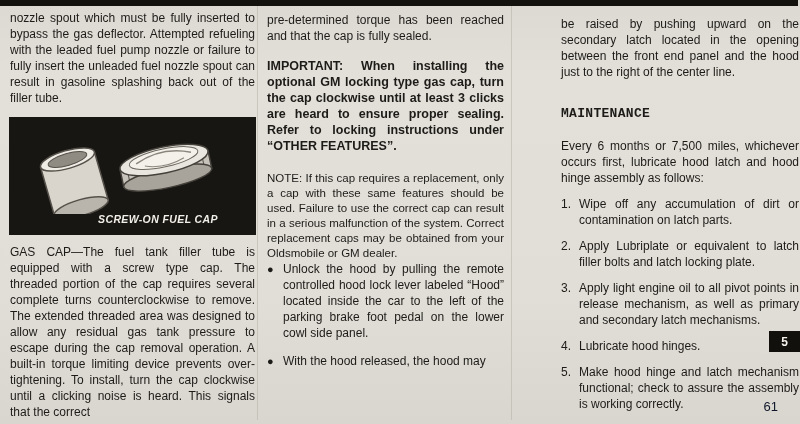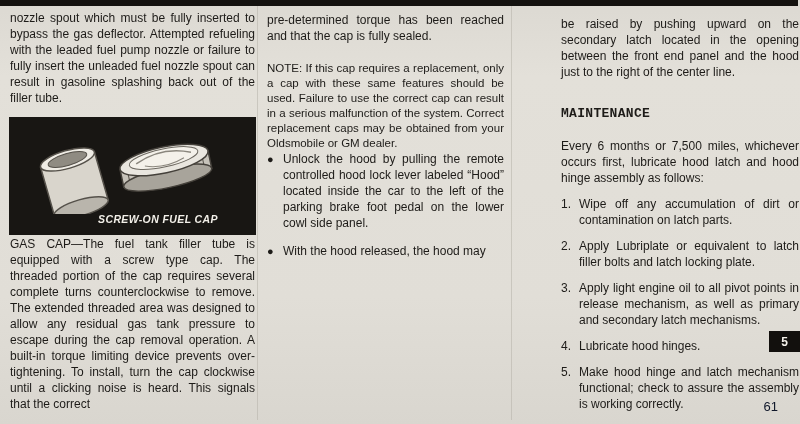--- a/index.html
+++ b/index.html
@@ -40,21 +40,21 @@
   .bullet-item { display:flex; margin-bottom:12px; }
   .bullet-item .marker { width:16px; flex:0 0 16px; font-size:11px; line-height:16px; }
   .bullet-item .btext { flex:1; text-align:justify; }
 
   .num-item { display:flex; margin-bottom:10px; }
   .num-item .num { width:18px; flex:0 0 18px; }
   .num-item .ntext { flex:1; text-align:justify; }
 
   
   .figure-box {
-    margin:12px 0 2px 0;
+    margin:12px 0 10px 0;
     width:245px; height:116px;
     background:#181613;
     position:relative;
     box-shadow:0 0 0 1px #181613;
   }
   .figure-caption {
     position:absolute; left:88px; bottom:7px;
     color:#f2efe8; font-weight:bold; font-size:10.5px; letter-spacing:.4px;
     font-style:italic;
   }
@@ -110,20 +110,21 @@
   </div>
 
   <div class="para">
     <span class="bold-lead">GAS CAP</span><span>—The fuel tank filler tube is equipped with a screw type cap. The threaded portion of the cap requires several complete turns counterclockwise to remove. The extended threaded area was designed to allow any residual gas tank pressure to escape during the cap removal operation. A built-in torque limiting device prevents over-tightening. To install, turn the cap clockwise until a clicking noise is heard. This signals that the correct</span>
   </div>
 </div>
 
 <div class="col" id="col2">
   <div class="para">pre-determined torque has been reached and that the cap is fully sealed.</div>
 
+  <div class="important-block">IMPORTANT: When installing the optional GM locking type gas cap, turn the cap clockwise until at least 3 clicks are heard to ensure proper sealing. Refer to locking instructions under “OTHER FEATURES”.</div>
 
   <div class="note-block">NOTE: If this cap requires a replacement, only a cap with these same features should be used. Failure to use the correct cap can result in a serious malfunction of the system. Correct replacement caps may be obtained from your Oldsmobile or GM dealer.</div>
 
 
   <div class="bullet-item">
     <span class="marker">●</span>
     <span class="btext">Unlock the hood by pulling the remote controlled hood lock lever labeled “Hood” located inside the car to the left of the parking brake foot pedal on the lower cowl side panel.</span>
   </div>
   <div class="bullet-item">
     <span class="marker">●</span>

